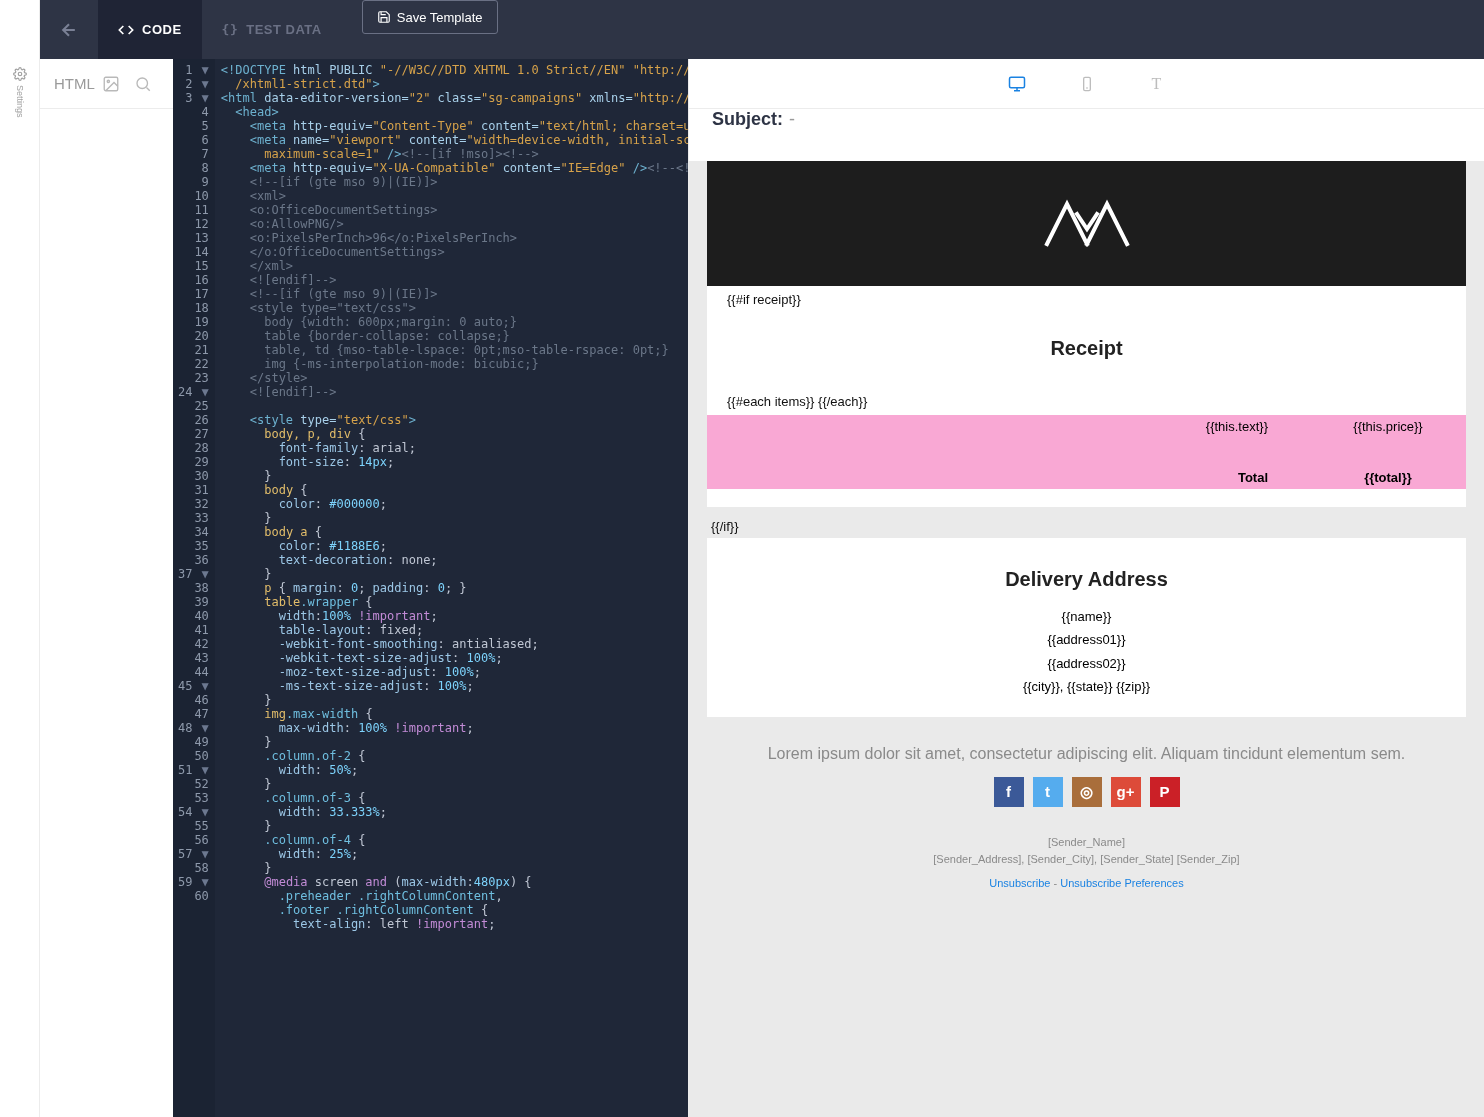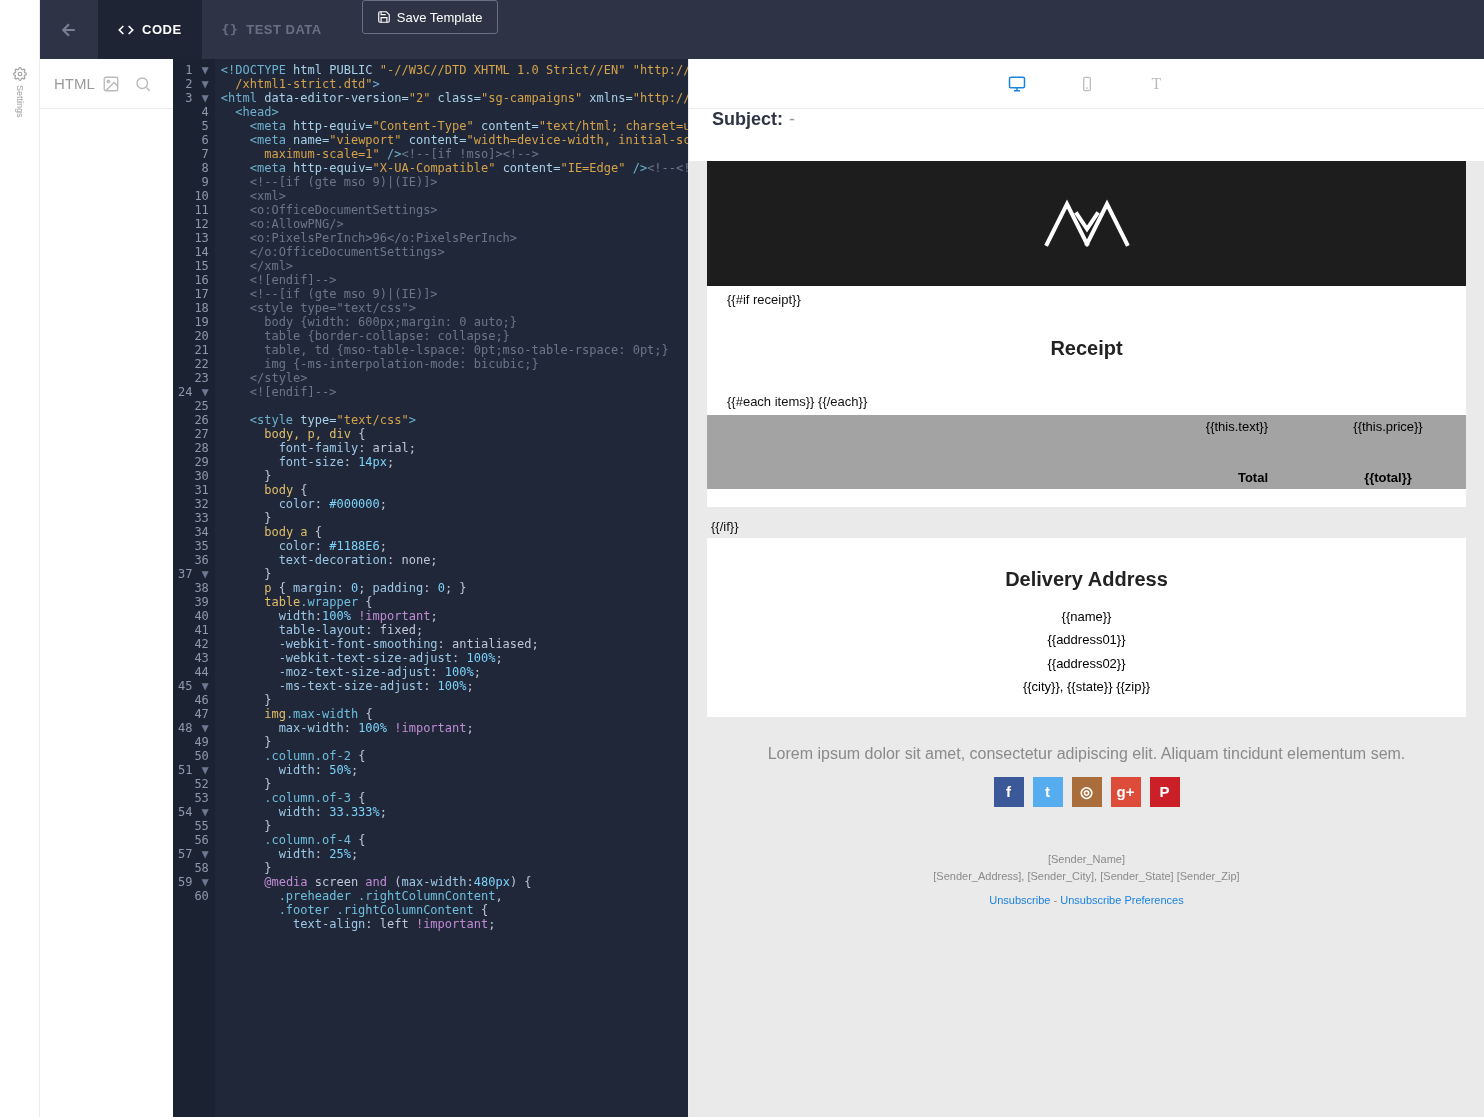--- a/index.html
+++ b/index.html
@@ -50,21 +50,21 @@
 .block h2{font-size:20px;font-weight:700;text-align:center;color:#222;margin:6px 0 10px}
 .items-row,.total-row{display:flex}
 .items-row span.l,.total-row span.l{flex:1;text-align:right;padding-right:60px;font-size:13px}
 .items-row span.r,.total-row span.r{width:120px;text-align:center;font-size:13px}
 .total-row{font-weight:700;margin-top:36px}
 .addr{text-align:center;font-size:13px;line-height:1.8;margin-top:14px}
 .footer{padding:28px 20px;text-align:center}
 .footer .lorem{color:#8a8a8a;font-size:16px;margin-bottom:14px}
 .soc{display:flex;justify-content:center;gap:9px}
 .soc .icn{width:30px;height:30px;display:flex;align-items:center;justify-content:center;color:#fff;font-weight:700;font-size:15px;font-family:Arial}
-.legal{font-size:11px;color:#8a8a8a;margin-top:44px;line-height:1.6}
+.legal{font-size:11px;color:#8a8a8a;margin-top:27px;line-height:1.6}
 .legal a{color:#1a82e2;text-decoration:none}
 .code .line{display:block;height:14px}
 </style>
 </head>
 <body>
 
 <div class="app">
   <div class="settings-rail">
     <svg class="gear" viewBox="0 0 24 24" fill="none" stroke="currentColor" stroke-width="2">
         <circle cx="12" cy="12" r="3"></circle>
@@ -212,21 +212,21 @@
             <div class="hero">
               <svg width="100" height="50" viewBox="0 0 100 50">
                 <path d="M10 45 L30 5 L50 45 M50 45 L70 5 L90 45 M40 15 L50 30 L60 15" stroke="#fff" stroke-width="4" fill="none" stroke-linecap="square"></path>
               </svg>
             </div>
             <div class="annot">{{#if receipt}}</div>
             <div class="block" style="border-top:none">
               <h2>Receipt</h2>
             </div>
             <div class="annot">{{#each items}} {{/each}}</div>
-            <div style="background:#a3a3a3;padding:4px 18px 4px 18px">
+            <div style="background:#f9a8d4;padding:4px 18px 4px 18px">
               <div class="items-row">
                 <span class="l">{{this.text}}</span>
                 <span class="r">{{this.price}}</span>
               </div>
               <div class="total-row">
                 <span class="l">Total</span>
                 <span class="r">{{total}}</span>
               </div>
             </div>
             <div style="height:18px;background:#fff"></div>

